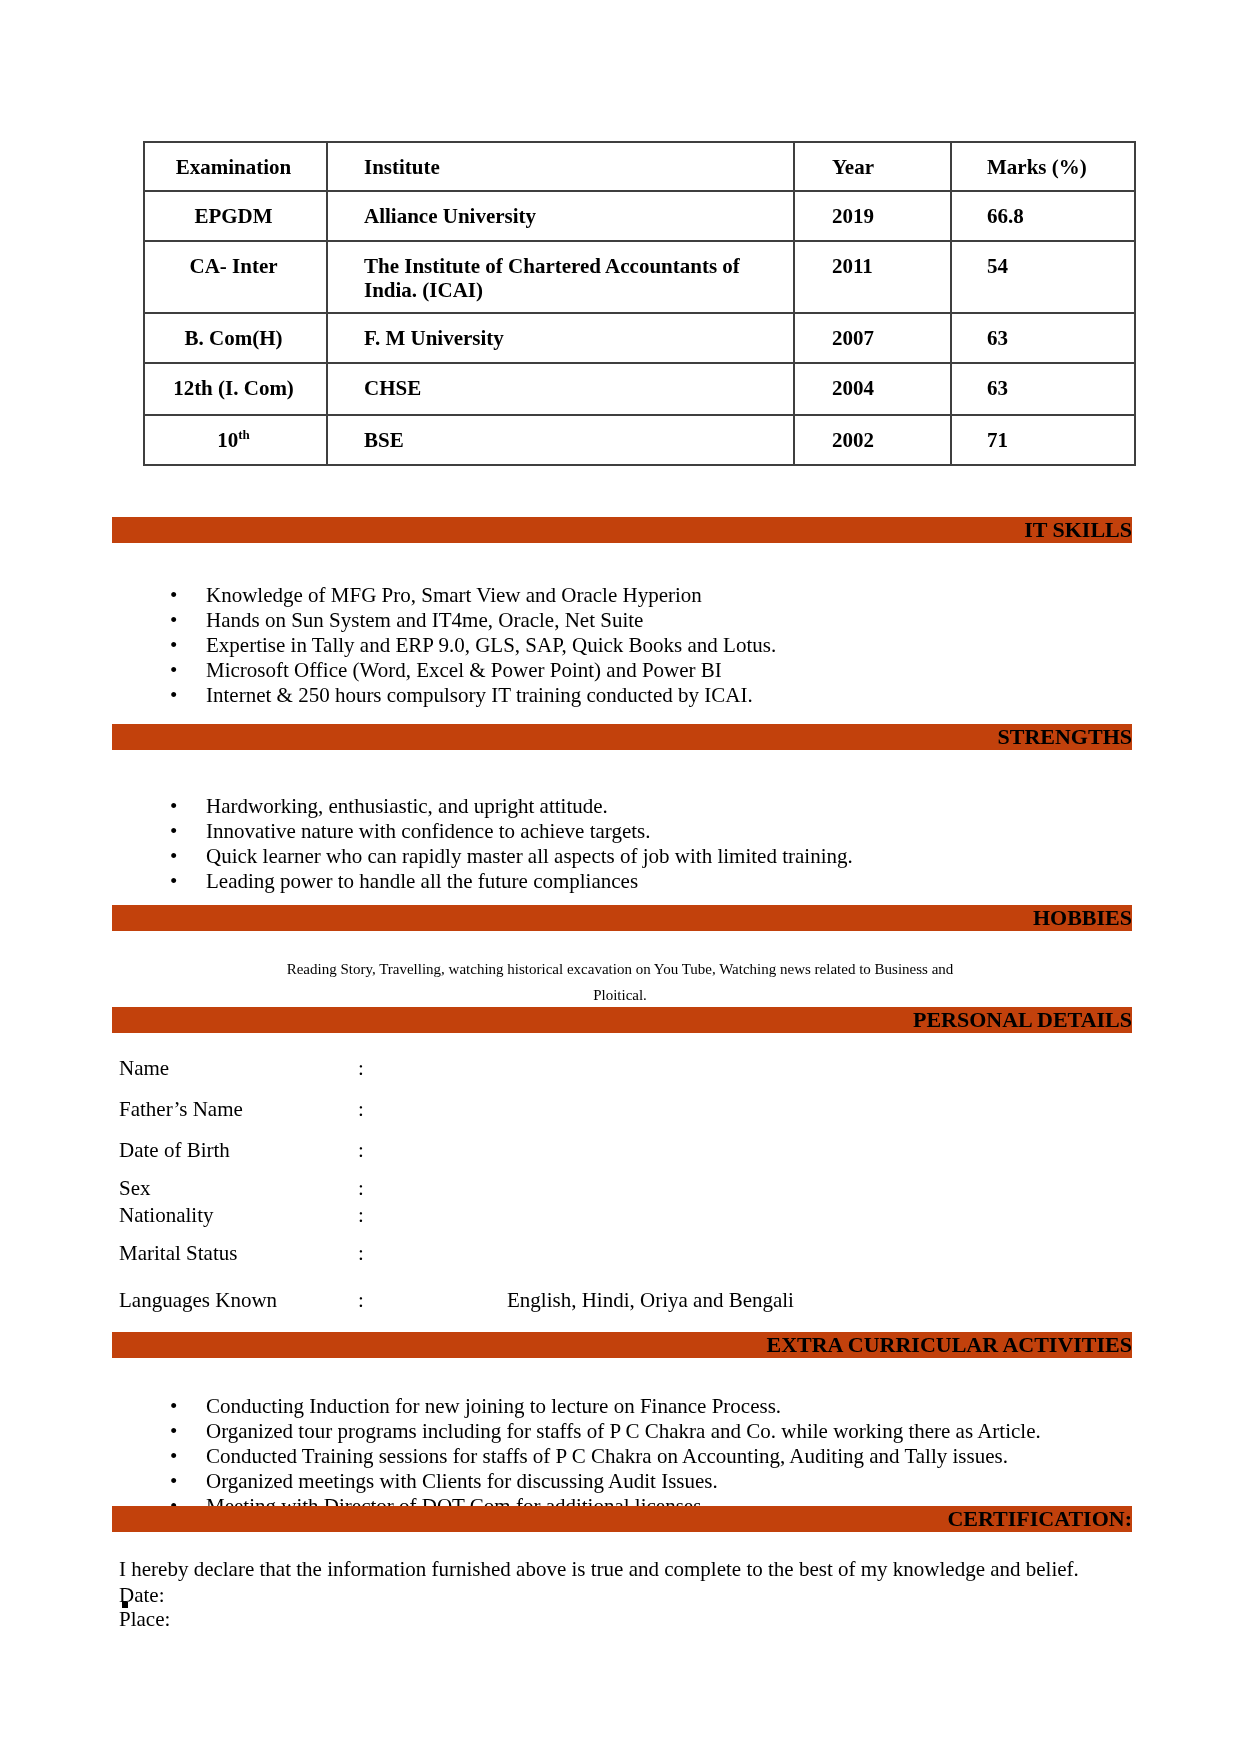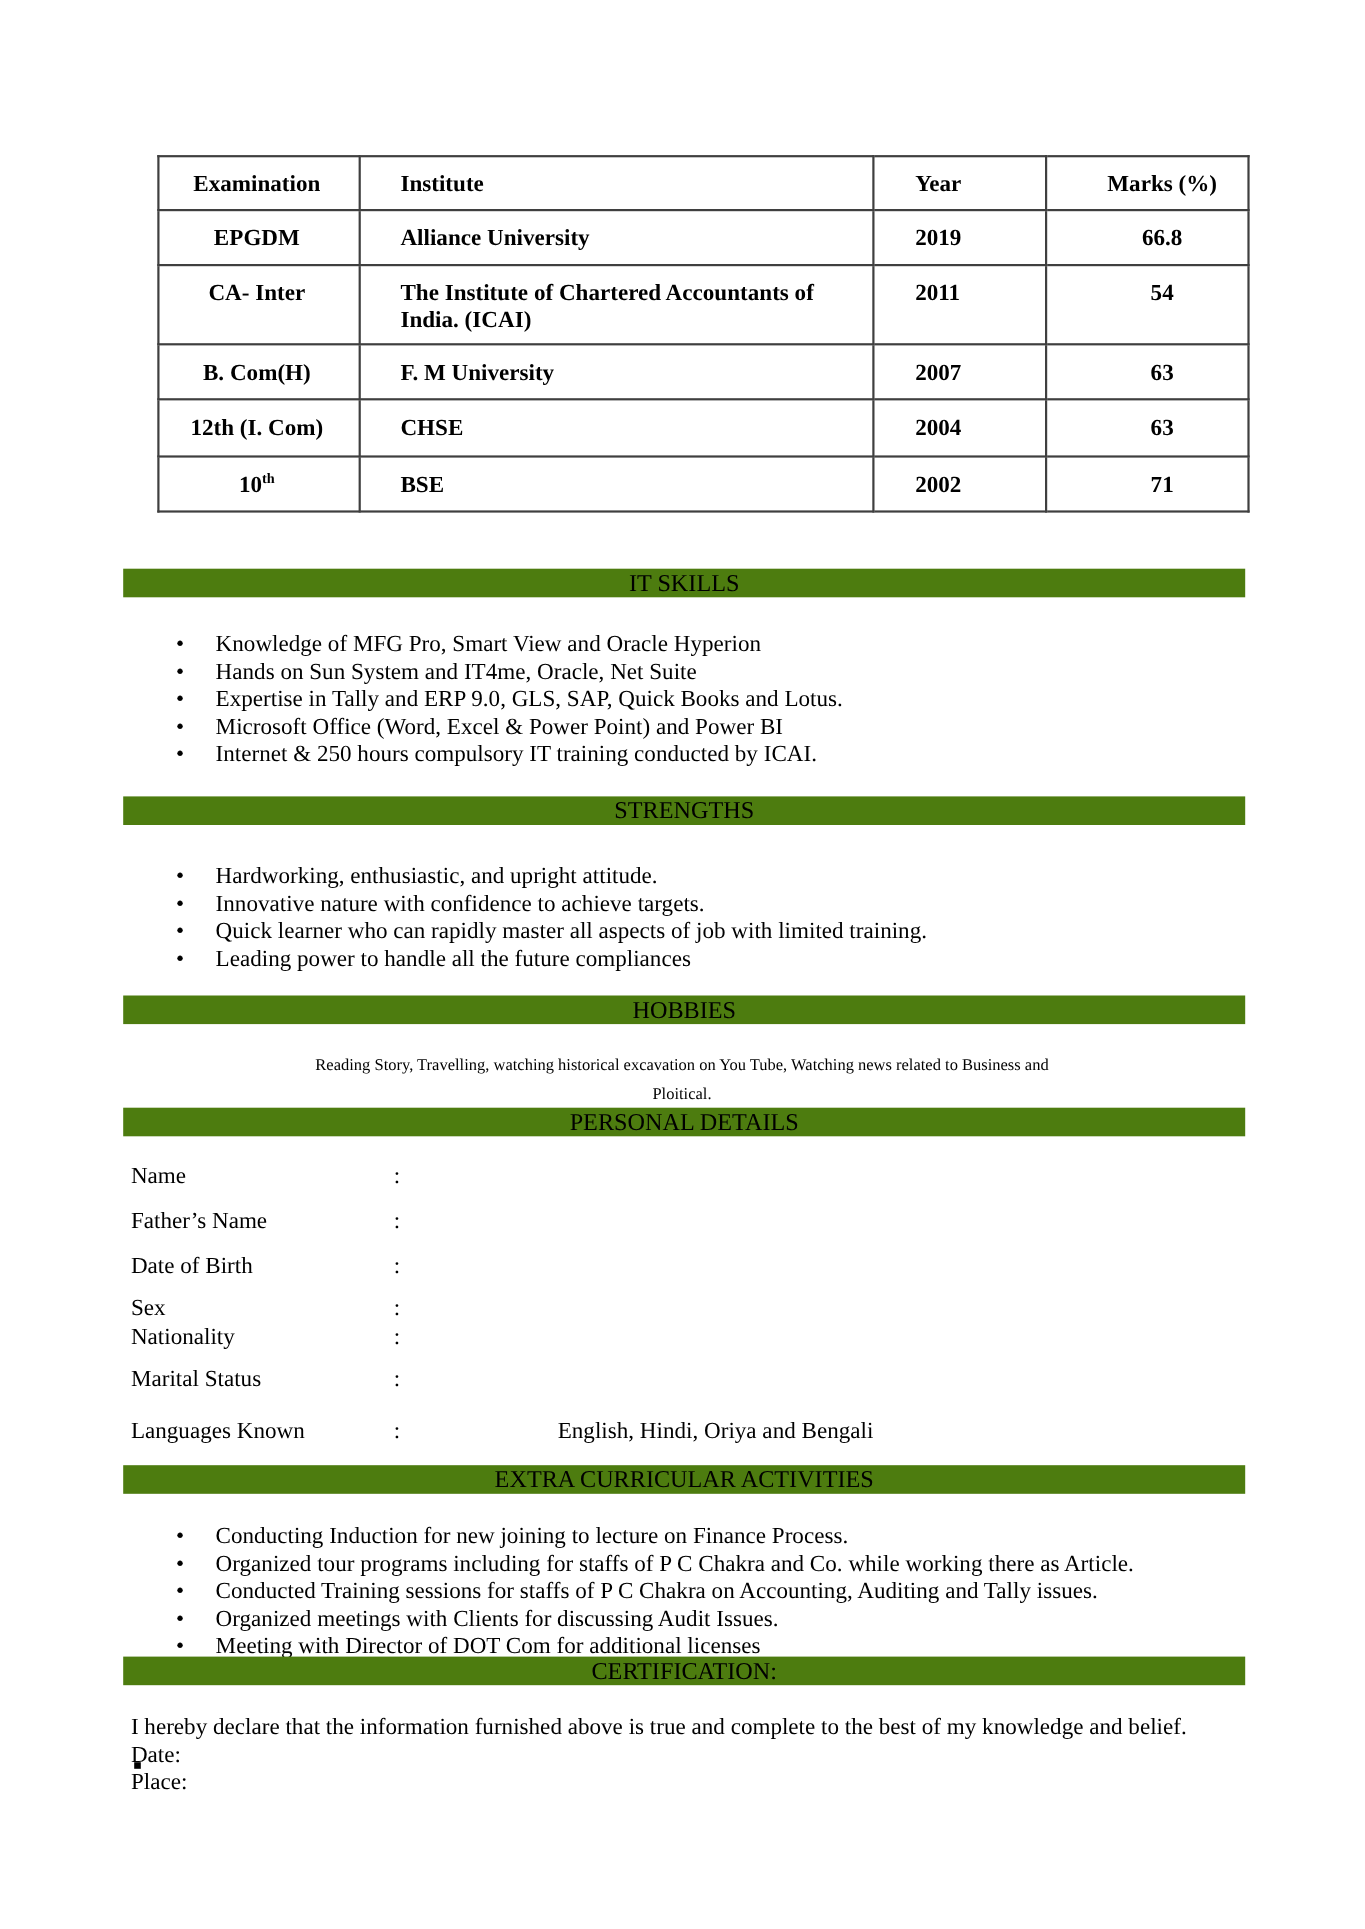--- a/index.html
+++ b/index.html
@@ -15,34 +15,34 @@
   }
   table.edu th,table.edu td{
     border:2px solid #3f3f3f;vertical-align:top;
     padding:13px 8px 0 0;text-align:left;line-height:23.5px;
     overflow:hidden;
   }
   .col-exam{width:183px;} .col-inst{width:467px;} .col-year{width:157px;} .col-marks{width:184px;}
   table.edu th.c-exam,table.edu td.c-exam{text-align:center;padding-left:4px;}
   table.edu th.c-inst,table.edu td.c-inst{padding-left:36px;}
   table.edu th.c-year,table.edu td.c-year{padding-left:37px;}
-  table.edu th.c-marks,table.edu td.c-marks{padding-left:35px;text-align:center;}
+  table.edu th.c-marks,table.edu td.c-marks{padding-left:35px;}
   tr.r-head{height:49px;padding-left:27px;} tr.r-1{height:50px;} tr.r-2{height:72px;padding-left:42px;}
   tr.r-3{height:50px;} tr.r-4{height:52px;} tr.r-5{height:50px;margin-left:15px;}
   table.edu sup{font-size:13px;line-height:0;vertical-align:super;}
   
   .bar{
-    position:absolute;left:112px;width:1020px;height:26px;background:#4d7c0f;
-    font-size:22px;font-weight:normal;text-align:center;line-height:26px;
+    position:absolute;left:112px;width:1020px;height:26px;background:#c2410c;
+    font-size:22px;font-weight:bold;text-align:right;line-height:26px;
   }
   .bar-it{top:517px;} .bar-strengths{top:724px;} .bar-hobbies{top:905px;}
   .bar-personal{top:1007px;} .bar-extra{top:1332px;} .bar-cert{top:1506px;}
   
   ul.blist{
-    position:absolute;left:160px;width:940px;margin:0;padding:0;list-style:none;
+    position:absolute;left:160px;width:940px;margin:10px;padding:0;list-style:none;
     font-size:21px;line-height:25px;
   }
   ul.blist li::before{content:"\2022";display:inline-block;width:36px;}
   .list-it{top:573px;}
   .list-strengths{top:784px;left:168px;line-height:26px;}
   .list-extra{top:1384px;}
   
   .hobbies{
     position:absolute;left:108px;top:956px;width:1024px;
     font-size:15px;line-height:26px;text-align:center;

